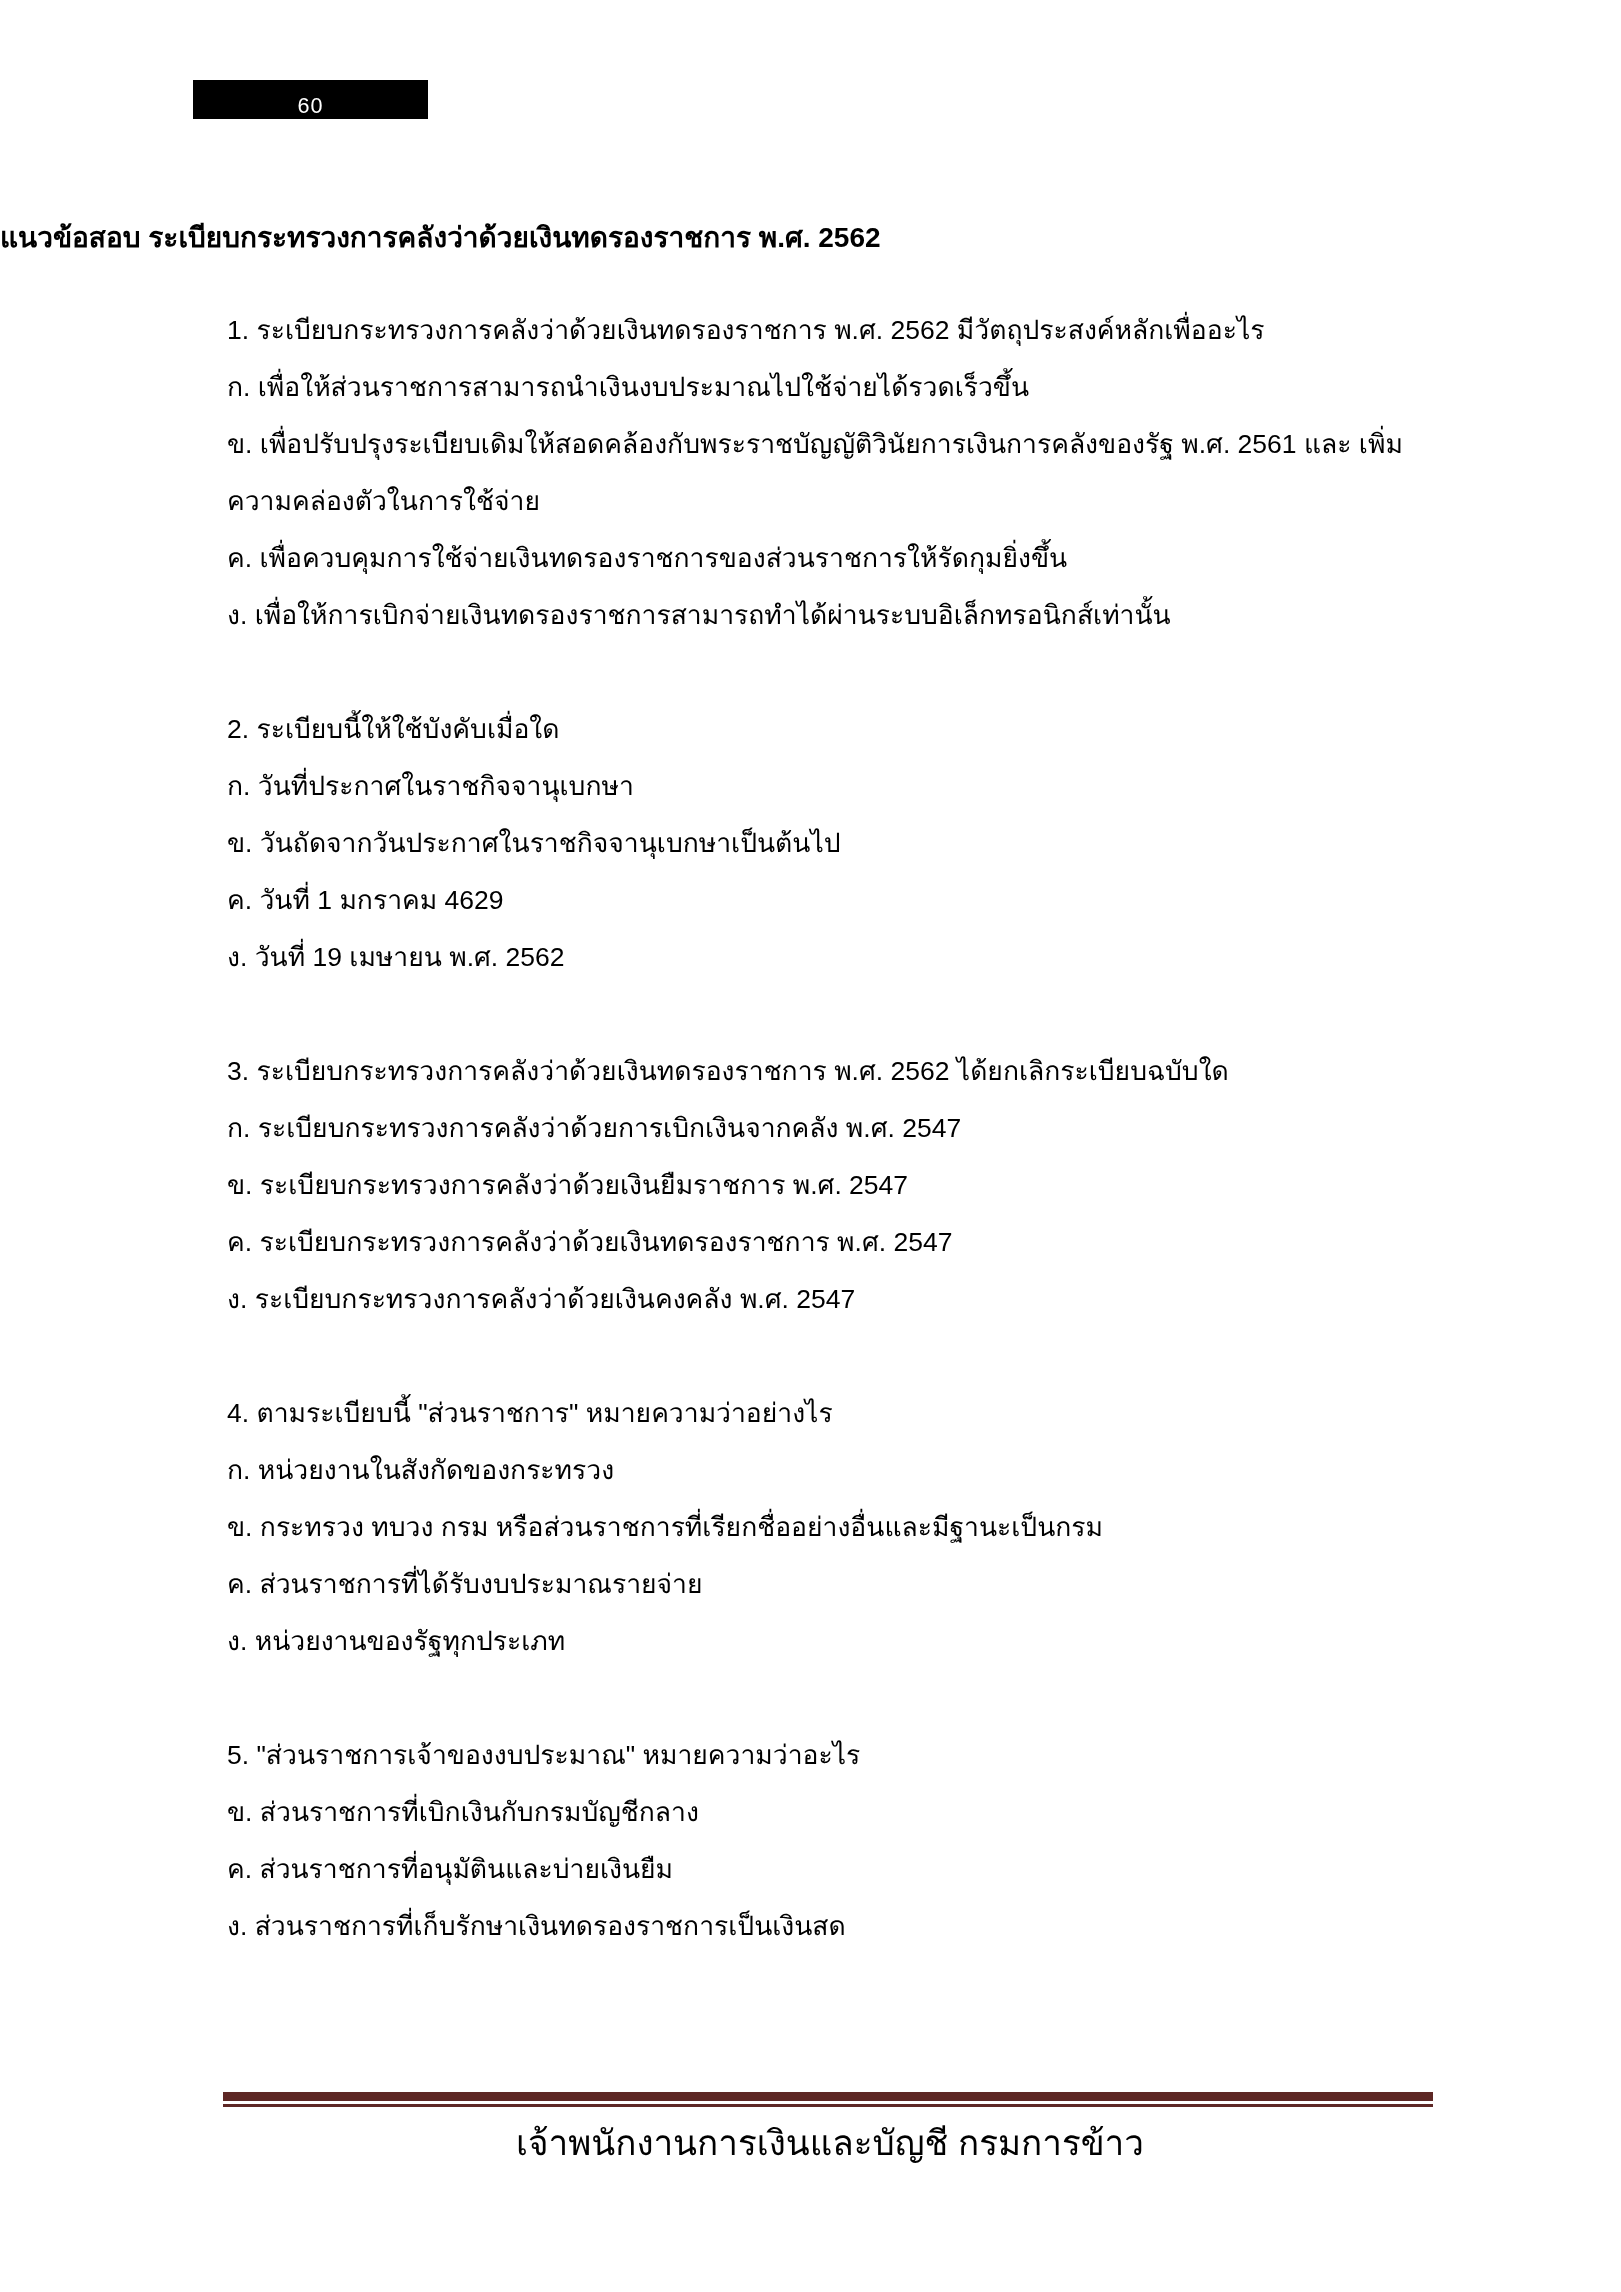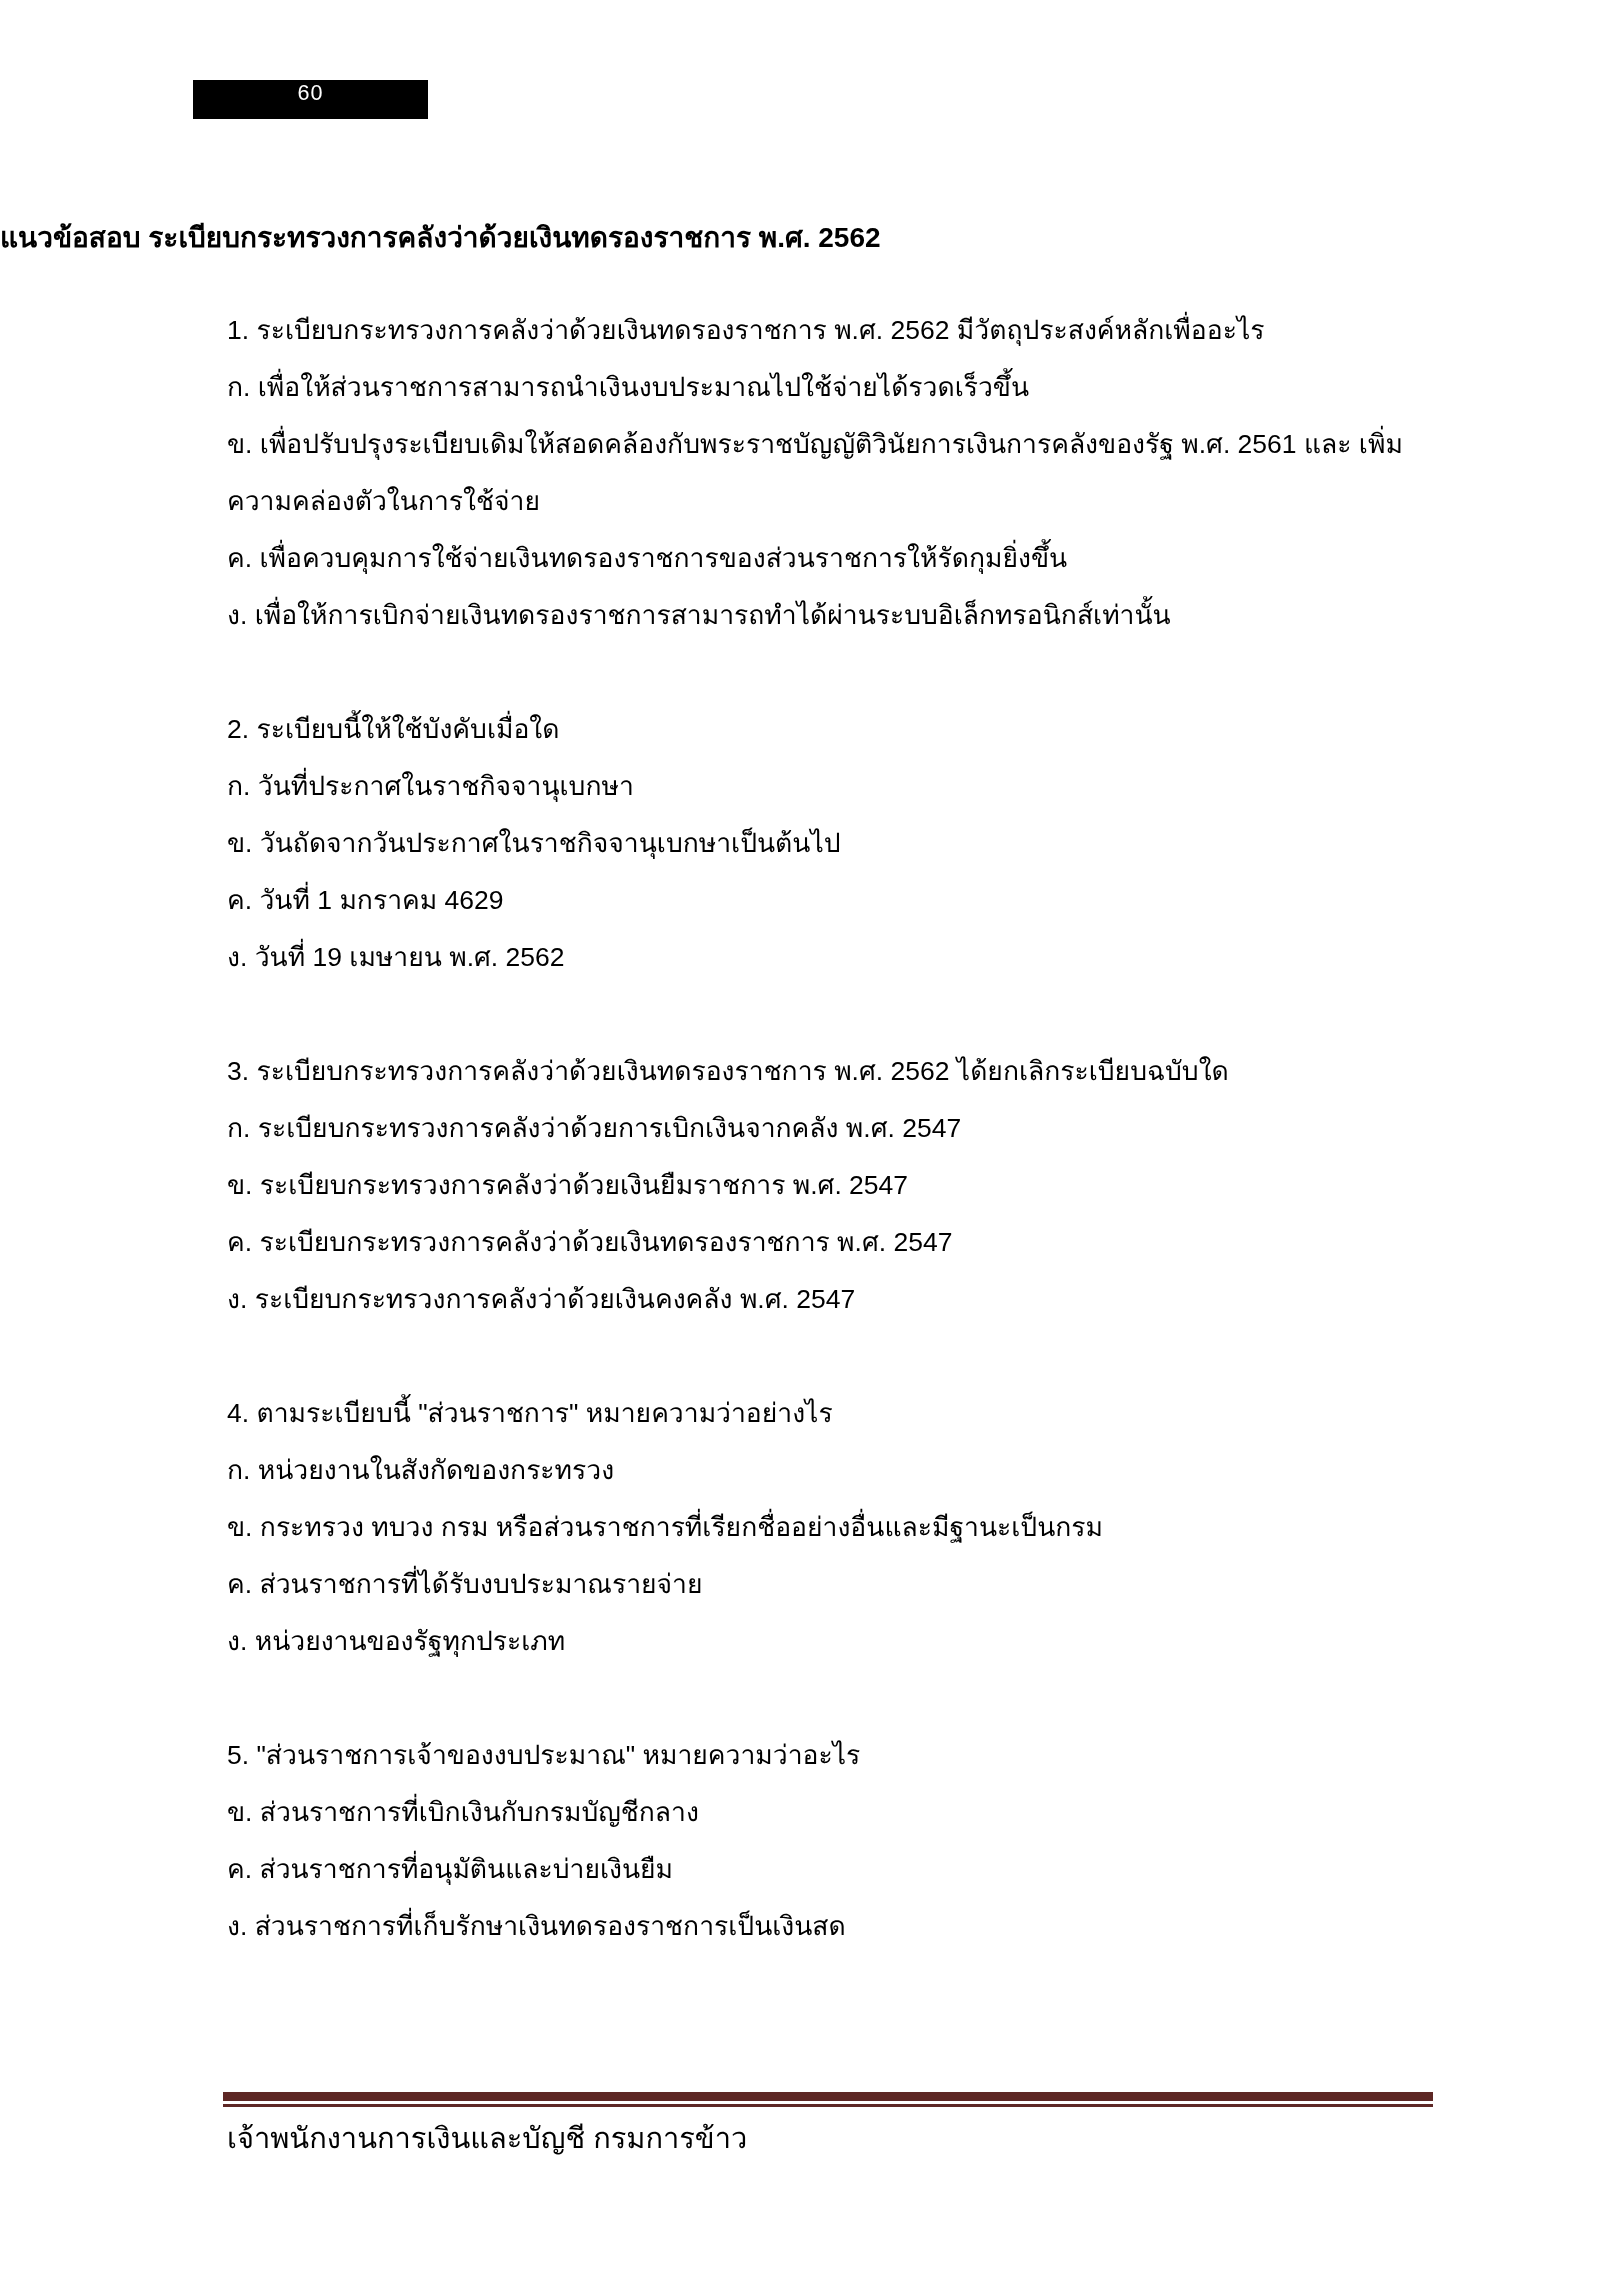--- a/index.html
+++ b/index.html
@@ -16,21 +16,21 @@
     overflow: hidden;
   }
   .page-number-box {
     position: absolute;
     left: 193px;
     top: 80px;
     width: 235px;
     height: 39px;
     background: #000000;
     display: flex;
-    align-items: flex-start;
+    align-items: flex-end;
     justify-content: center;
   }
   .page-number-box span {
     color: #ffffff;
     font-size: 21.6px;
     letter-spacing: 1px;
   }
   .doc-title {
     position: absolute;
     left: 0;
@@ -68,22 +68,22 @@
     top: 2104px;
     width: 1210px;
     height: 2.9px;
     background: #5e2725;
   }
   .footer-credit {
     position: absolute;
     left: 227px;
     top: 2115px;
     width: 1206px;
-    text-align: left;
-    font-size: 29px;
+    text-align: center;
+    font-size: 35px;
   }
 </style>
 </head>
 <body>
 
 <div class="page-number-box">
   <span>60</span>
 </div>
 
 <h1 class="doc-title">แนวข้อสอบ ระเบียบกระทรวงการคลังว่าด้วยเงินทดรองราชการ พ.ศ. 2562</h1>

